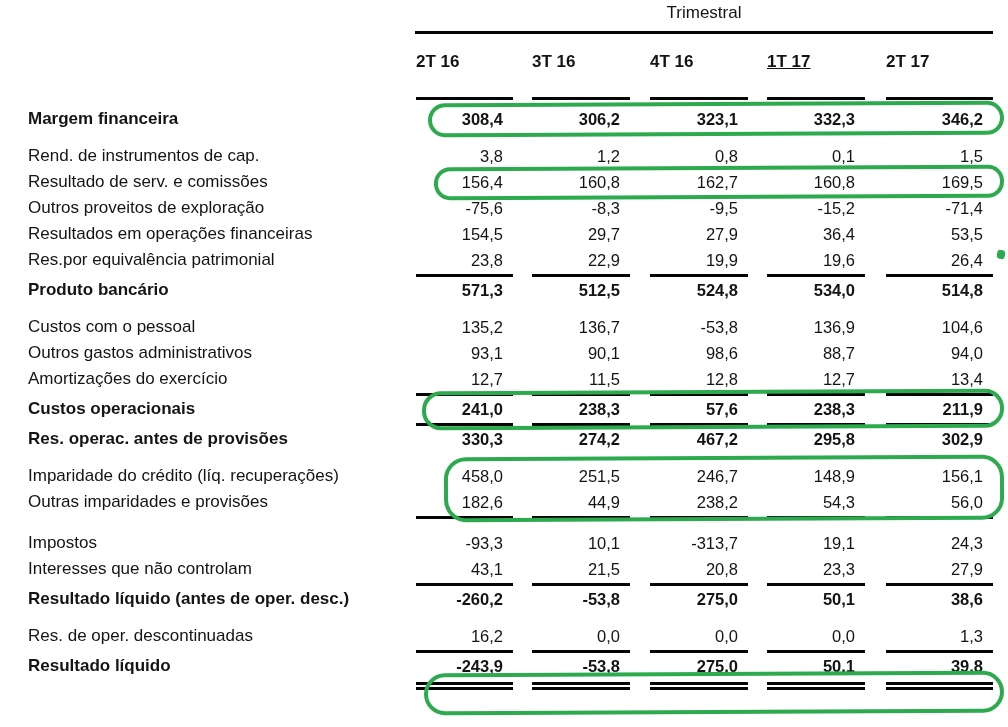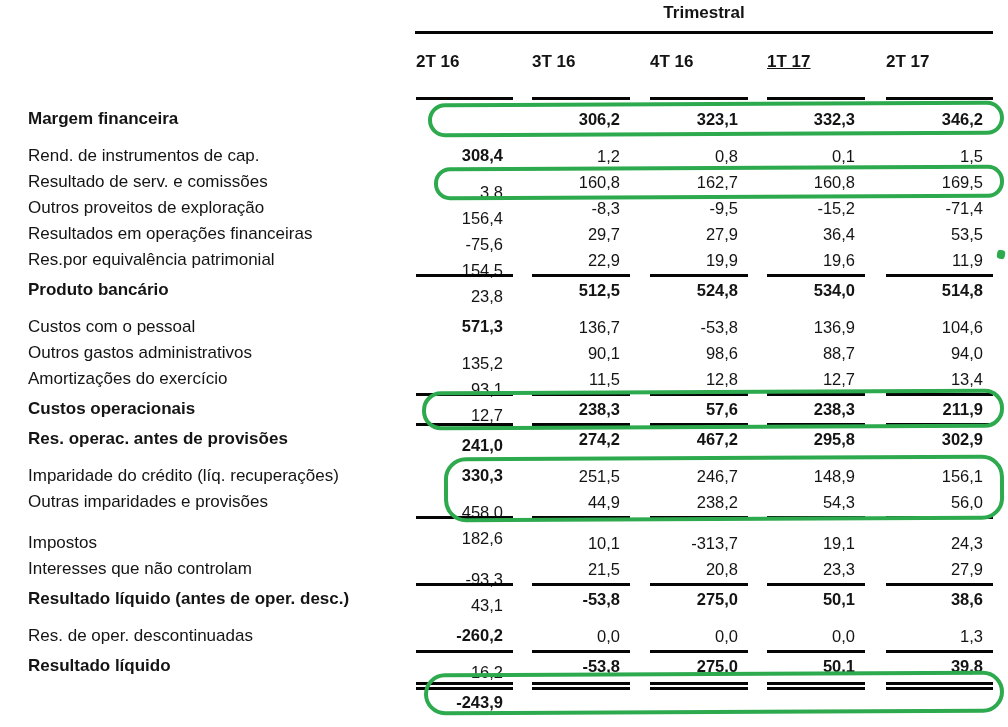--- a/index.html
+++ b/index.html
@@ -3,37 +3,37 @@
 <meta charset="utf-8">
 <style>
   html,body{margin:0;padding:0;background:#ffffff;}
   #page{
     position:relative;width:1008px;height:727px;background:#ffffff;
     font-family:"Liberation Sans","DejaVu Sans",sans-serif;color:#141414;
     overflow:hidden;
   }
   
   .ghdr{position:absolute;left:415px;top:3px;width:578px;text-align:center;
-        font-weight:700;font-size:17px;}
+        font-weight:400;font-size:17px;}
   .hline{position:absolute;left:415px;top:31px;width:578px;height:3px;background:#050505;}
   .colhdr span{position:absolute;top:52px;font-size:17px;font-weight:700;}
   .hseg i{position:absolute;top:97px;height:3px;background:#050505;}
   
   .p1{left:416px;width:97px;} .p2{left:532px;width:98px;} .p3{left:650px;width:98px;}
   .p4{left:767px;width:98px;text-decoration:underline;} .p5{left:886px;width:107px;}
   
   .tbl{padding-top:106px;}
   .row{height:26px;line-height:26px;white-space:nowrap;font-size:17px;}
   .row.gap{margin-top:11px;}
   .row.bold{font-weight:700;}
   .lbl{display:inline-block;width:415px;padding-left:28px;box-sizing:border-box;
        vertical-align:top;overflow:hidden;}
   .num{display:inline-block;text-align:right;box-sizing:border-box;padding-right:4px;
        vertical-align:top;font-size:16.5px;}
-  .c1{width:92px;margin-top:36px;} .c2{width:117px;} .c3{width:118px;} .c4{width:117px;} .c5{width:128px;}
+  .c1{width:92px;} .c2{width:117px;} .c3{width:118px;} .c4{width:117px;} .c5{width:128px;}
   .rule{position:relative;height:3px;margin-top:1px;}
   .rule.dblA{margin-top:3px;}
   .rule.dblB{margin-top:2px;}
   .rule .s{position:absolute;top:0;height:3px;background:#050505;}
   
   .circle{position:absolute;border:4px solid #2da94e;box-sizing:border-box;
           border-radius:18px;transform:rotate(-0.25deg);background:transparent;}
   .edgemark{position:absolute;left:997px;width:8px;height:9px;border-radius:3px;
             transform:rotate(8deg);}
 </style>
@@ -60,21 +60,21 @@
         <i class="p5"></i>
     </div>
   </div>
 
   <div class="tbl">
       <div class="row bold"><span class="lbl">Margem financeira</span><span class="num c1">308,4</span><span class="num c2">306,2</span><span class="num c3">323,1</span><span class="num c4">332,3</span><span class="num c5">346,2</span></div>
       <div class="row gap"><span class="lbl">Rend. de instrumentos de cap.</span><span class="num c1">3,8</span><span class="num c2">1,2</span><span class="num c3">0,8</span><span class="num c4">0,1</span><span class="num c5">1,5</span></div>
       <div class="row"><span class="lbl">Resultado de serv. e comissões</span><span class="num c1">156,4</span><span class="num c2">160,8</span><span class="num c3">162,7</span><span class="num c4">160,8</span><span class="num c5">169,5</span></div>
       <div class="row"><span class="lbl">Outros proveitos de exploração</span><span class="num c1">-75,6</span><span class="num c2">-8,3</span><span class="num c3">-9,5</span><span class="num c4">-15,2</span><span class="num c5">-71,4</span></div>
       <div class="row"><span class="lbl">Resultados em operações financeiras</span><span class="num c1">154,5</span><span class="num c2">29,7</span><span class="num c3">27,9</span><span class="num c4">36,4</span><span class="num c5">53,5</span></div>
-      <div class="row"><span class="lbl">Res.por equivalência patrimonial</span><span class="num c1">23,8</span><span class="num c2">22,9</span><span class="num c3">19,9</span><span class="num c4">19,6</span><span class="num c5">11,9</span></div>
+      <div class="row"><span class="lbl">Res.por equivalência patrimonial</span><span class="num c1">23,8</span><span class="num c2">22,9</span><span class="num c3">19,9</span><span class="num c4">19,6</span><span class="num c5">26,4</span></div>
       <div class="rule">
         <i class="s p1"></i>
         <i class="s p2"></i>
         <i class="s p3"></i>
         <i class="s p4"></i>
         <i class="s p5"></i>
       </div>
       <div class="row bold"><span class="lbl">Produto bancário</span><span class="num c1">571,3</span><span class="num c2">512,5</span><span class="num c3">524,8</span><span class="num c4">534,0</span><span class="num c5">514,8</span></div>
       <div class="row gap"><span class="lbl">Custos com o pessoal</span><span class="num c1">135,2</span><span class="num c2">136,7</span><span class="num c3">-53,8</span><span class="num c4">136,9</span><span class="num c5">104,6</span></div>
       <div class="row"><span class="lbl">Outros gastos administrativos</span><span class="num c1">93,1</span><span class="num c2">90,1</span><span class="num c3">98,6</span><span class="num c4">88,7</span><span class="num c5">94,0</span></div>

